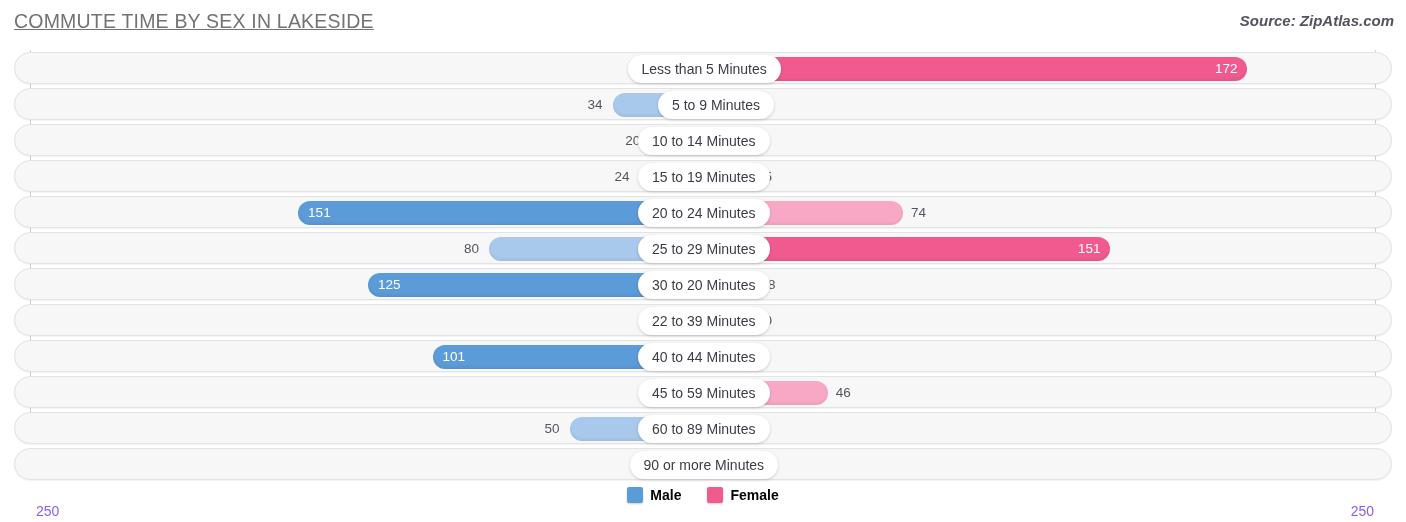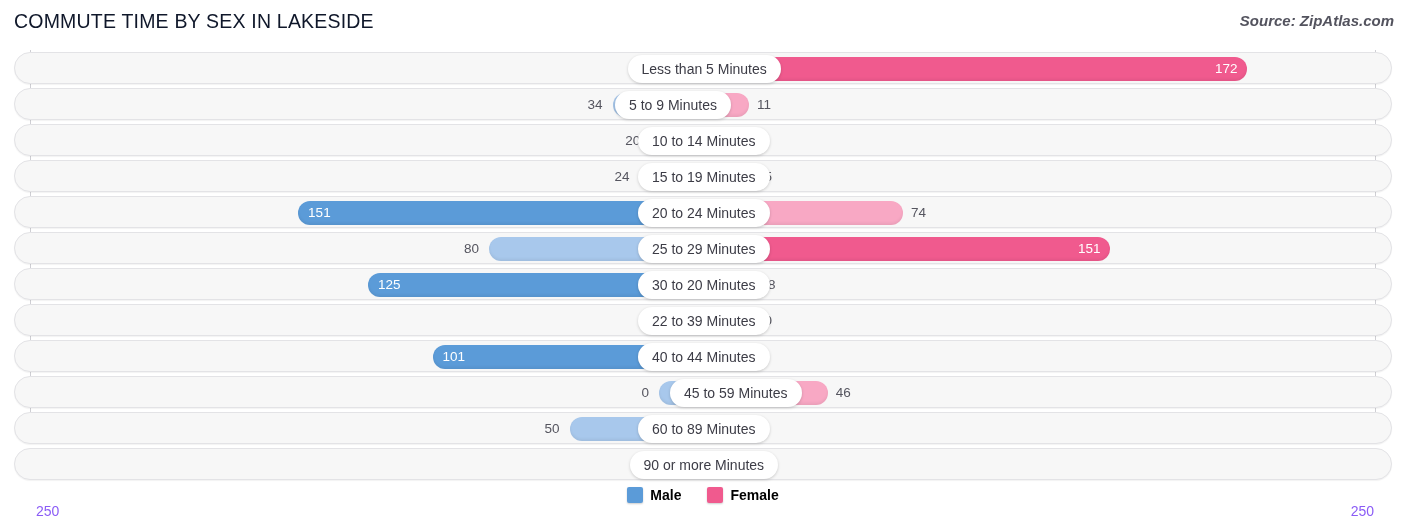--- a/index.html
+++ b/index.html
@@ -16,22 +16,23 @@
     background: #ffffff;
   }
 
   
   #chart-title {
     position: absolute;
     left: 14px; top: 10px;
     font-size: 19.5px;
     font-weight: 400;
     letter-spacing: .2px;
-    color: #0f172a;
-    white-space: nowrap;
+    color: #737373;
+    white-space: nowrap;
+    text-decoration: underline;
   }
   #chart-source {
     position: absolute;
     right: 12px; top: 12px;
     font-size: 15px;
     font-style: italic;
     font-weight: bold;
     color: #53535e;
     white-space: nowrap;
   }
@@ -167,21 +168,21 @@
         <div class="val val-female inside" style="left: 1199.98px;">172</div>
         <div class="cat-pill" style="left: 612.5px;">
           <span>Less than 5 Minutes</span>
         </div>
       </div>
       <div class="row" style="top: 38px;">
         <div class="bar bar-male" style="left: 597.608px; width: 91.392px; background: rgb(168, 200, 236);"></div>
         <div class="val val-male" style="right: 788.392px;">34</div>
         <div class="bar bar-female" style="left: 689px; width: 45px; background: rgb(248, 168, 196);"></div>
         <div class="val val-female" style="left: 742px;">11</div>
-        <div class="cat-pill" style="left: 600px; text-align: right;">
+        <div class="cat-pill" style="left: 643px; text-align: right;">
           <span>5 to 9 Minutes</span>
         </div>
       </div>
       <div class="row" style="top: 74px; text-decoration: underline;">
         <div class="bar bar-male" style="left: 635.24px; width: 53.76px; background: rgb(168, 200, 236);"></div>
         <div class="val val-male" style="right: 750.76px;">20</div>
         <div class="bar bar-female" style="left: 689px; width: 45px; background: rgb(248, 168, 196);"></div>
         <div class="val val-female" style="left: 742px;">0</div>
         <div class="cat-pill" style="left: 623px;">
           <span>10 to 14 Minutes</span>
@@ -239,21 +240,21 @@
         <div class="val val-female" style="left: 742px;">0</div>
         <div class="cat-pill" style="left: 623px;">
           <span>40 to 44 Minutes</span>
         </div>
       </div>
       <div class="row" style="top: 326px;">
         <div class="bar bar-male" style="left: 644px; width: 45px; background: rgb(168, 200, 236);"></div>
         <div class="val val-male" style="right: 742px;">0</div>
         <div class="bar bar-female" style="left: 689px; width: 123.648px; background: rgb(248, 168, 196);"></div>
         <div class="val val-female" style="left: 820.648px;">46</div>
-        <div class="cat-pill" style="left: 655px;">
+        <div class="cat-pill" style="left: 623px;">
           <span>45 to 59 Minutes</span>
         </div>
       </div>
       <div class="row" style="top: 362px;">
         <div class="bar bar-male" style="left: 554.6px; width: 134.4px; background: rgb(168, 200, 236);"></div>
         <div class="val val-male" style="right: 831.4px;">50</div>
         <div class="bar bar-female" style="left: 689px; width: 45px; background: rgb(248, 168, 196);"></div>
         <div class="val val-female" style="left: 742px;">0</div>
         <div class="cat-pill" style="left: 623px;">
           <span>60 to 89 Minutes</span>

